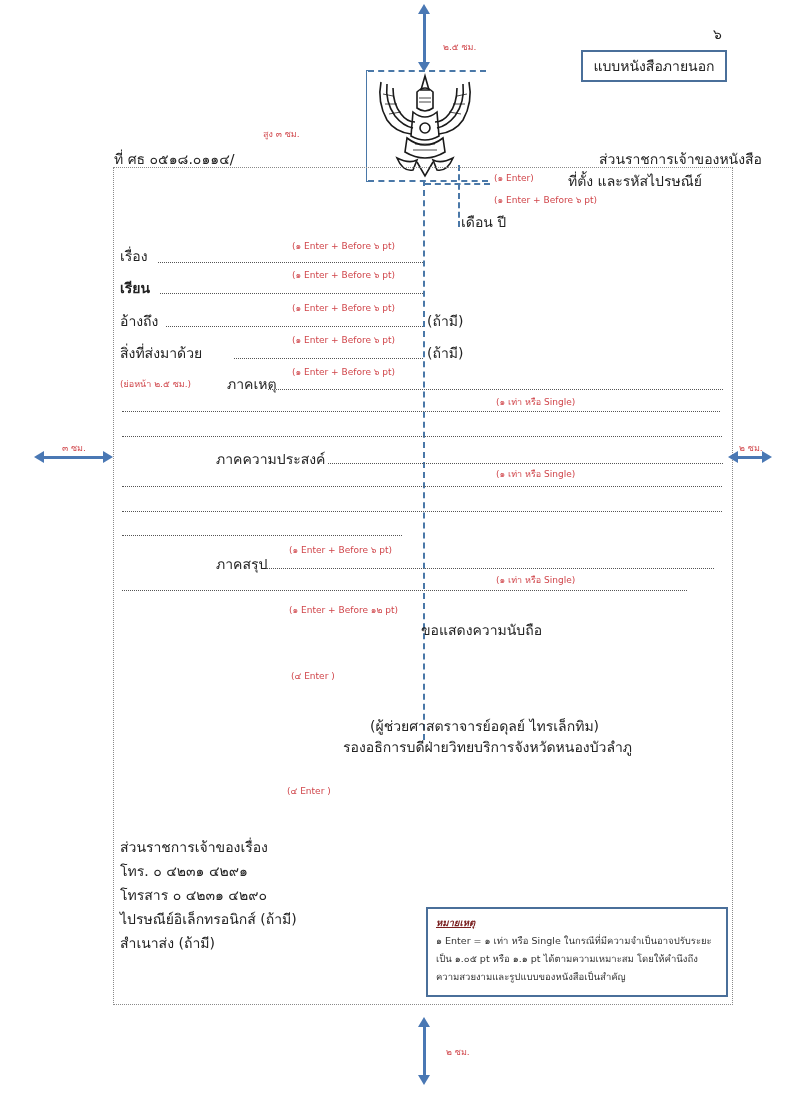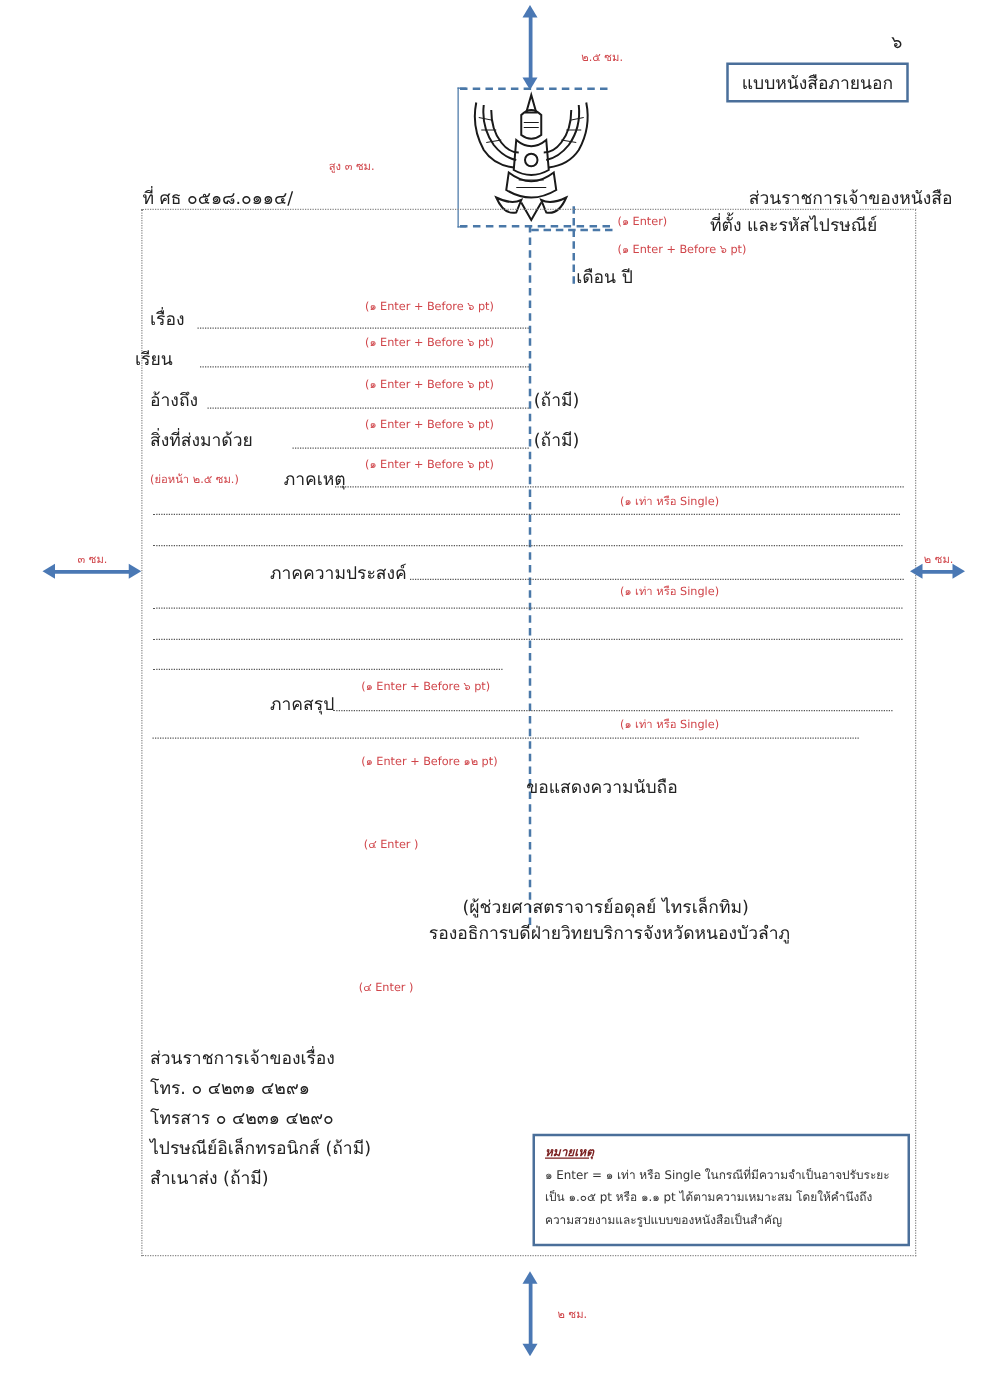--- a/index.html
+++ b/index.html
@@ -25,21 +25,21 @@
 </head>
 <body>
 
 <div class="abs txt" style="left:713px;top:25px;">๖</div>
 
 <div class="doc-type-box">แบบหนังสือภายนอก</div>
 
 <div class="tri-up" style="left:418px;top:4px;"></div>
 <div class="arrow-v" style="left:423px;top:12px;height:55px;"></div>
 <div class="tri-down" style="left:418px;top:62px;"></div>
-<div class="abs note" style="left:465px;top:41px;">๒.๕ ซม.</div>
+<div class="abs note" style="left:443px;top:41px;">๒.๕ ซม.</div>
 
 <div class="hdash" style="left:368px;top:70px;width:118px;"></div>
 <div class="hdash" style="left:368px;top:180px;width:120px;"></div>
 <div class="bracket" style="left:366px;top:70px;width:6px;height:110px;"></div>
 <div class="abs note" style="left:263px;top:128px;text-align:center;">สูง ๓ ซม.</div>
 
 <svg class="abs" style="left:373px;top:72px;" width="104" height="108" viewBox="0 0 104 108">
   <g fill="none" stroke="#1a1a1a" stroke-width="1.6">
     <path d="M52 4 L48 18 L56 18 Z"></path>
     <path d="M44 20 Q52 12 60 20 L60 36 Q52 42 44 36 Z"></path>
@@ -73,21 +73,21 @@
 <div class="abs note" style="left:494px;top:172px;">(๑ Enter)</div>
 <div class="abs txt" style="left:568px;top:172px;">ที่ตั้ง และรหัสไปรษณีย์</div>
 <div class="abs note" style="left:494px;top:194px;">(๑ Enter + Before ๖ pt)</div>
 <div class="abs txt" style="left:461px;top:213px;">เดือน  ปี</div>
 
 <div class="abs note" style="left:292px;top:240px;">(๑ Enter + Before ๖ pt)</div>
 <div class="abs txt" style="left:120px;top:247px;">เรื่อง</div>
 <div class="dotline" style="left:158px;top:262px;width:265px;"></div>
 
 <div class="abs note" style="left:292px;top:269px;">(๑ Enter + Before ๖ pt)</div>
-<div class="abs txt" style="left:108px;top:279px;">เรียน</div>
+<div class="abs txt" style="left:120px;top:279px;font-weight:bold;">เรียน</div>
 <div class="dotline" style="left:160px;top:293px;width:263px;"></div>
 
 <div class="abs note" style="left:292px;top:302px;">(๑ Enter + Before ๖ pt)</div>
 <div class="abs txt" style="left:120px;top:312px;">อ้างถึง</div>
 <div class="dotline" style="left:166px;top:326px;width:257px;"></div>
 <div class="abs txt" style="left:427px;top:312px;">(ถ้ามี)</div>
 
 <div class="abs note" style="left:292px;top:334px;">(๑ Enter + Before ๖ pt)</div>
 <div class="abs txt" style="left:120px;top:344px;">สิ่งที่ส่งมาด้วย</div>
 <div class="dotline" style="left:234px;top:358px;width:189px;"></div>

